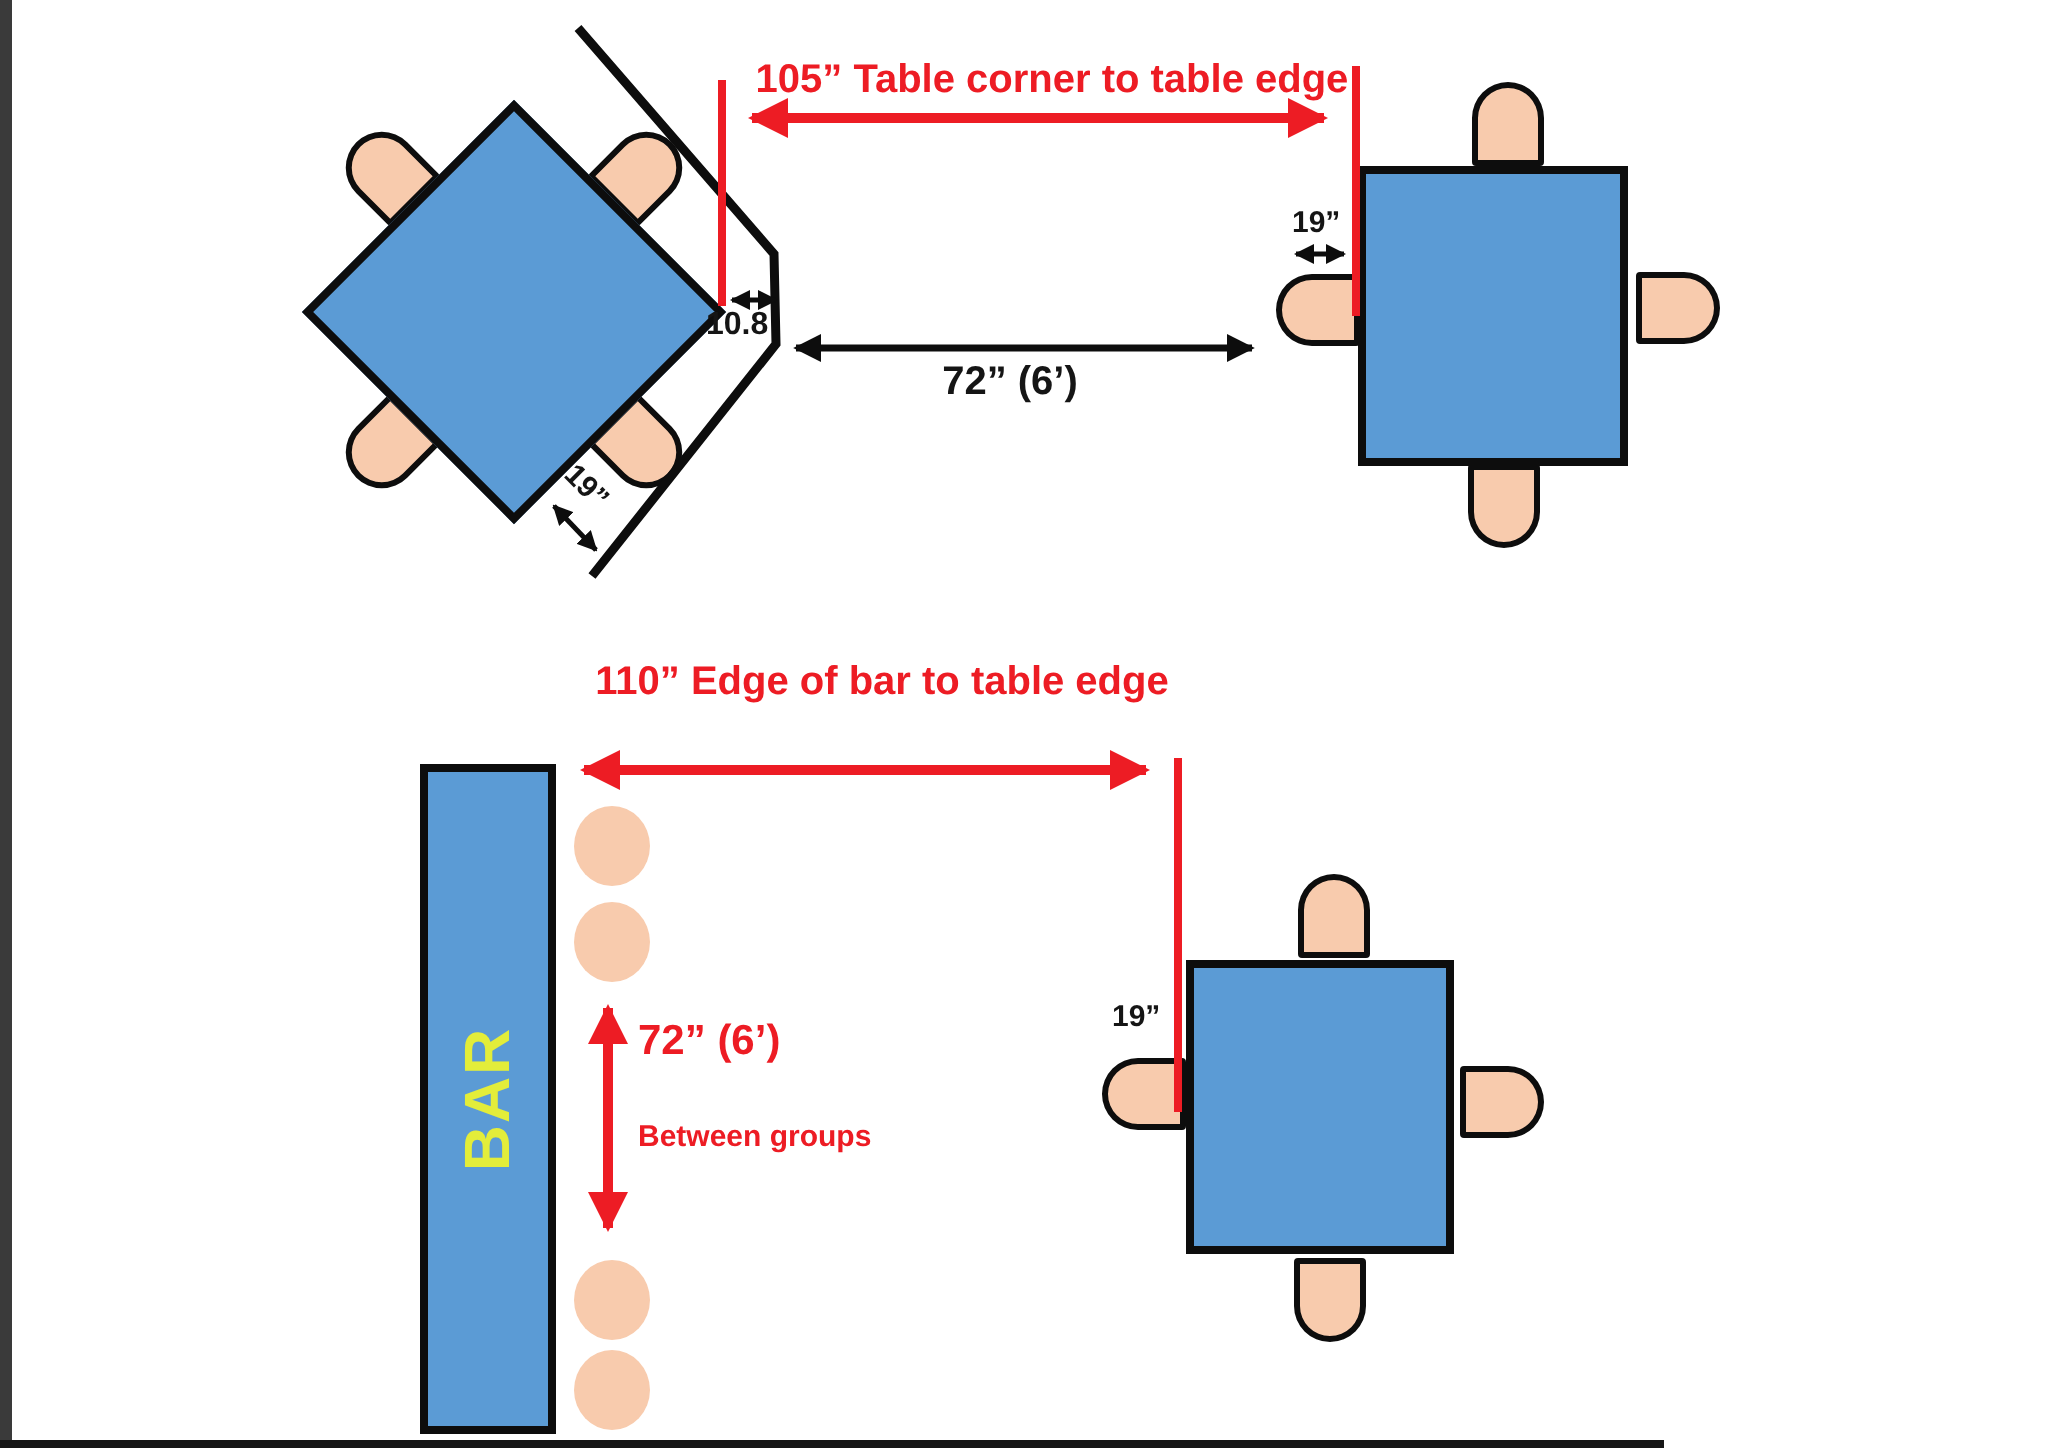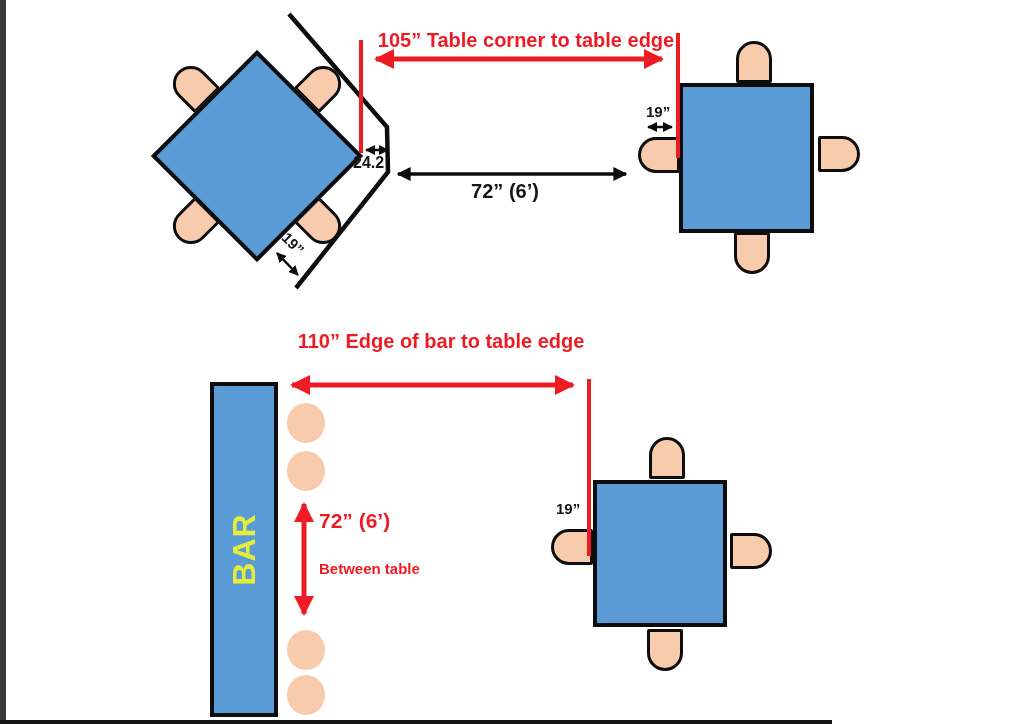--- a/index.html
+++ b/index.html
@@ -97,28 +97,28 @@
 
     <line x1="366" y1="150" x2="388" y2="150" stroke="#0d0d0d" stroke-width="2.5" marker-start="url(#ab)" marker-end="url(#ab)"></line>
 
     <line x1="277" y1="253" x2="298" y2="275" stroke="#0d0d0d" stroke-width="2.5" marker-start="url(#ab)" marker-end="url(#ab)"></line>
 
     <line x1="648" y1="127" x2="672" y2="127" stroke="#0d0d0d" stroke-width="2.5" marker-start="url(#ab)" marker-end="url(#ab)"></line>
   </svg>
 
   <div class="lbl red t-center" style="left:341px;top:1px;width:370px;font-size:20px;margin-top:28px;">105” Table corner to table edge</div>
 
-  <div class="lbl" style="left:353px;top:154px;font-size:16px;">24.2</div>
+  <div class="lbl" style="left:353px;top:154px;font-size:16px;">10.8</div>
 
   <div class="lbl t-center" style="left:440px;top:180px;width:130px;font-size:20px;">72” (6’)</div>
 
   <div class="lbl" style="left:281px;top:235px;font-size:15px;transform:rotate(45deg);">19”</div>
 
   <div class="lbl" style="left:646px;top:103px;font-size:15px;">19”</div>
 
   <div class="lbl red t-center" style="left:291px;top:330px;width:300px;font-size:20px;">110” Edge of bar to table edge</div>
 
   <div class="lbl red" style="left:319px;top:509px;font-size:21px;">72” (6’)</div>
 
-  <div class="lbl red" style="left:319px;top:560px;font-size:15px;">Between table</div>
+  <div class="lbl red" style="left:319px;top:560px;font-size:15px;">Between groups</div>
 
   <div class="lbl" style="left:556px;top:500px;font-size:15px;">19”</div>
 </div>
 
 </body></html>

